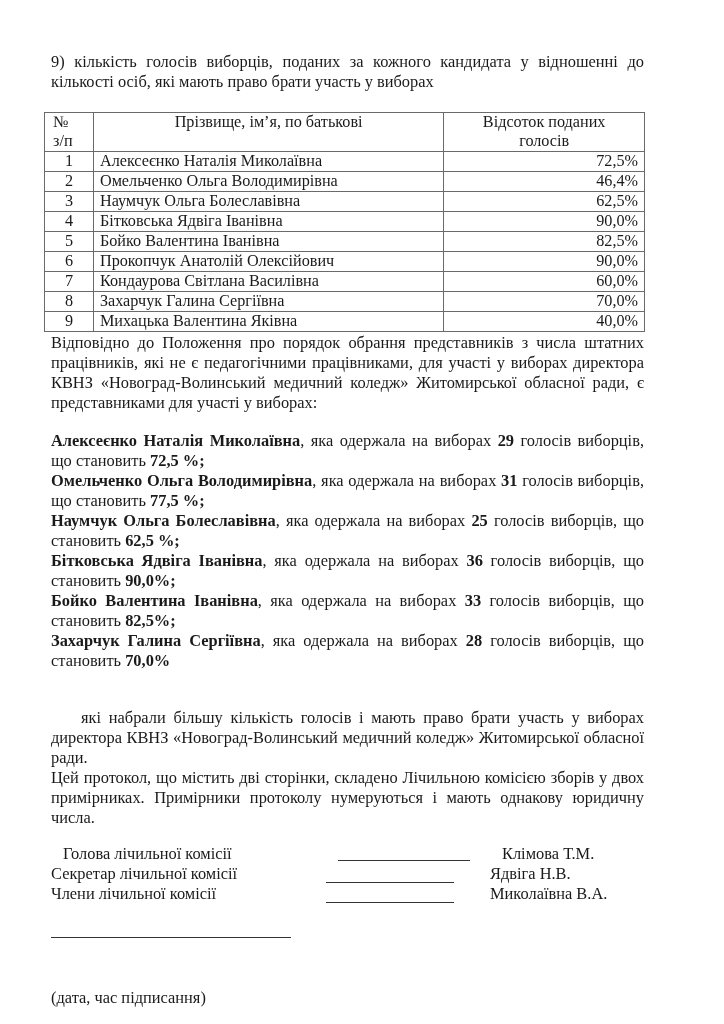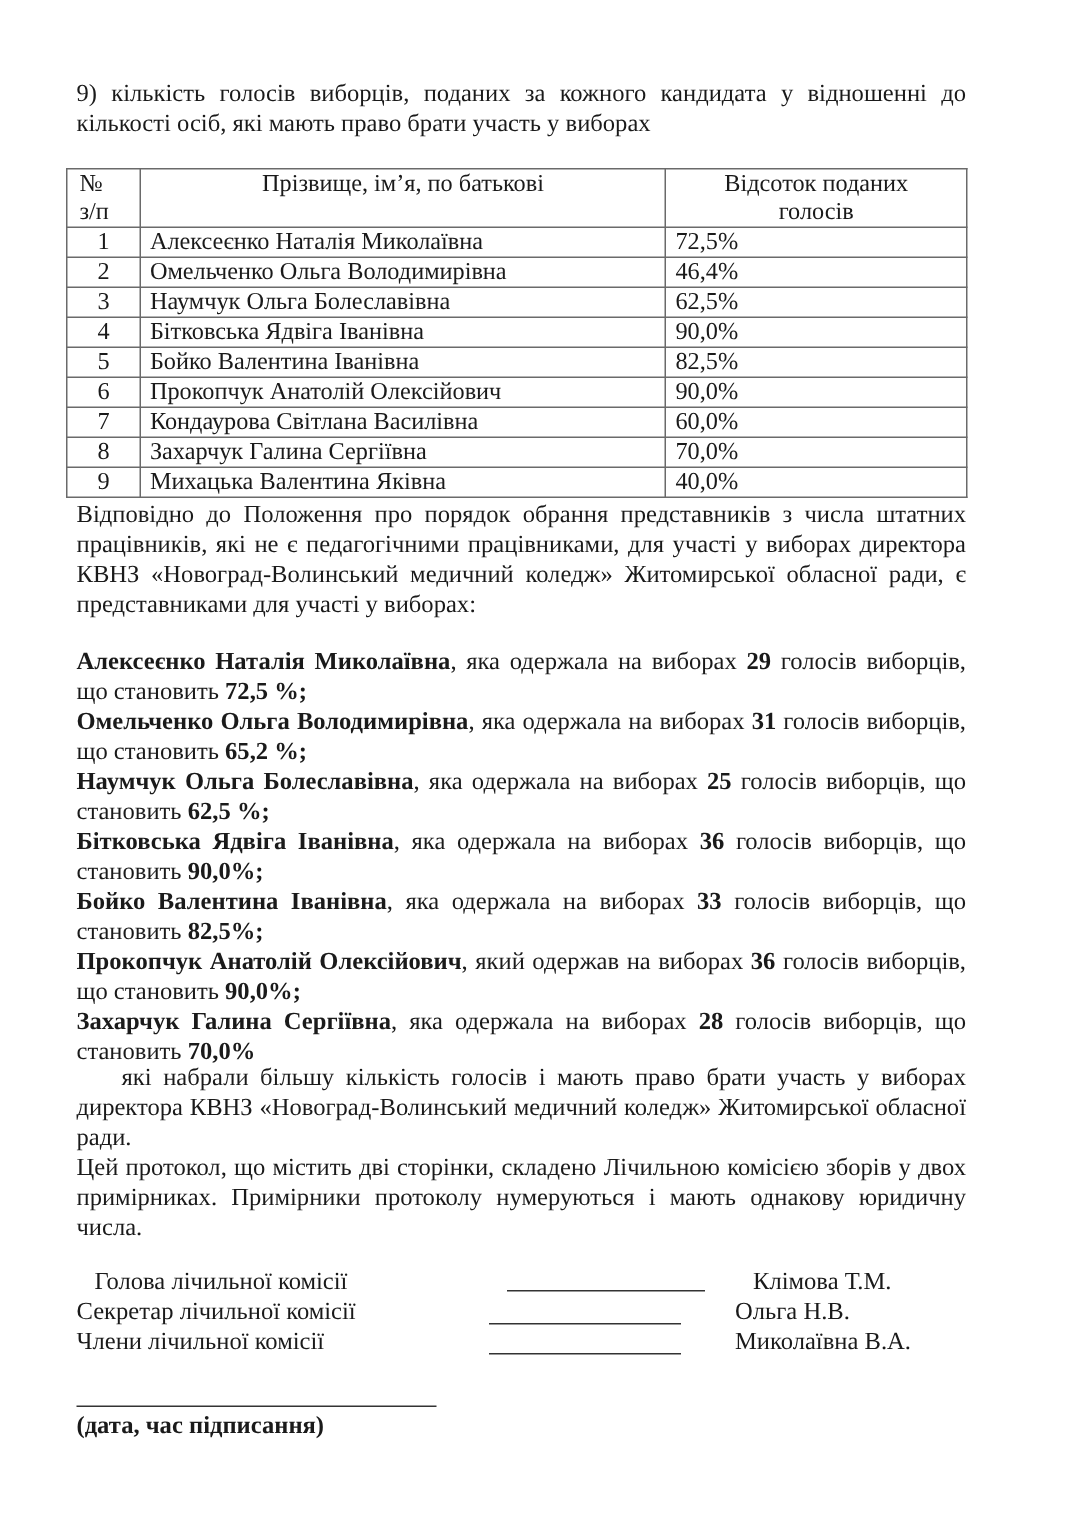--- a/index.html
+++ b/index.html
@@ -7,31 +7,31 @@
          font-family:"Liberation Serif", "DejaVu Serif", serif; color:#1a1a1a; font-size:16.4px; }
   .page { position:absolute; left:0; top:0; width:724px; height:816px; }
   .para { position:absolute; left:51px; width:593px; line-height:20px; text-align:justify; }
   .jl { display:block; text-align:justify; text-align-last:justify; }
   .ll { display:block; text-align:left; }
   table.votes { position:absolute; left:44px; top:112px; width:601px; border-collapse:collapse; font-size:16.2px; }
   table.votes td, table.votes th { border:1px solid #6a6a6a; padding:0 6px; line-height:19px; font-weight:normal; vertical-align:top; }
   table.votes th { text-align:center; }
   table.votes th.num { text-align:left; padding-left:8px; }
   table.votes td.n { text-align:center; width:36px; }
-  table.votes td.pct { text-align:left; width:186px; }
+  table.votes td.pct { text-align:right; width:186px; }
   table.votes col.c1 { width:49px; }
   table.votes col.c2 { width:351px; }
   table.votes col.c3 { width:201px; }
   b { font-weight:bold; }
   .sig { position:absolute; left:51px; width:600px; height:20px; line-height:20px; }
   .sig .role { position:absolute; left:0; }
   .sig .line { position:absolute; left:275px; width:128px; top:16px; border-top:1px solid #333; }
   .sig .name { position:absolute; left:439px; }
   .dateline { position:absolute; left:51px; top:937px; width:240px; border-top:1px solid #333; }
-  .datelabel { position:absolute; left:51px; top:940px; line-height:20px;font-weight:bold; }
+  .datelabel { position:absolute; left:51px; top:988px; line-height:20px; }
 </style>
 </head>
 <body>
 
 <div class="page">
 
   <div class="para" style="top:52px;">
     <span class="jl">9) кількість голосів виборців, поданих за кожного кандидата у відношенні до</span>
     <span class="ll">кількості осіб, які мають право брати участь у виборах</span>
   </div>
@@ -111,37 +111,33 @@
     <span class="ll">представниками для участі у виборах:</span>
   </div>
 
   <div class="para" style="top:431px;">
     <div>
       <span class="jl"><b>Алексеєнко Наталія Миколаївна</b><span>, яка одержала на виборах </span><b>29</b><span> голосів виборців,</span></span>
       <span class="ll"><span>що становить </span><b>72,5 %;</b></span>
     </div>
     <div>
       <span class="jl"><b>Омельченко Ольга Володимирівна</b><span>, яка одержала на виборах </span><b>31</b><span> голосів виборців,</span></span>
-      <span class="ll"><span>що становить </span><b>65,2 %;</b></span>
+      <span class="ll"><span>що становить </span><b>77,5 %;</b></span>
     </div>
     <div>
       <span class="jl"><b>Наумчук Ольга Болеславівна</b><span>, яка одержала на виборах </span><b>25</b><span> голосів виборців, що</span></span>
       <span class="ll"><span>становить </span><b>62,5 %;</b></span>
     </div>
     <div>
       <span class="jl"><b>Бітковська Ядвіга Іванівна</b><span>, яка одержала на виборах </span><b>36</b><span> голосів виборців, що</span></span>
       <span class="ll"><span>становить </span><b>90,0%;</b></span>
     </div>
     <div>
       <span class="jl"><b>Бойко Валентина Іванівна</b><span>, яка одержала на виборах </span><b>33</b><span> голосів виборців, що</span></span>
       <span class="ll"><span>становить </span><b>82,5%;</b></span>
-    </div>
-    <div>
-      <span class="jl"><b>Прокопчук Анатолій Олексійович</b><span>, який одержав на виборах </span><b>36</b><span> голосів виборців,</span></span>
-      <span class="ll"><span>що становить </span><b>90,0%;</b></span>
     </div>
     <div>
       <span class="jl"><b>Захарчук Галина Сергіївна</b><span>, яка одержала на виборах </span><b>28</b><span> голосів виборців, що</span></span>
       <span class="ll"><span>становить </span><b>70,0%</b></span>
     </div>
   </div>
 
   <div class="para" style="top:708px;">
     <span class="jl" style="padding-left:30px;">які набрали більшу кількість голосів і мають право брати участь у виборах</span>
     <span class="jl">директора КВНЗ «Новоград-Волинський медичний коледж» Житомирської обласної</span>
@@ -155,21 +151,21 @@
   </div>
 
   <div class="sig" style="top:844px;margin-left:12px;">
     <span class="role">Голова лічильної комісії</span>
     <span class="line" style="width:132px;"></span>
     <span class="name">Клімова Т.М.</span>
   </div>
   <div class="sig" style="top:864px;">
     <span class="role">Секретар лічильної комісії</span>
     <span class="line" style="top:18px;"></span>
-    <span class="name">Ольга Н.В.</span>
+    <span class="name">Ядвіга Н.В.</span>
   </div>
   <div class="sig" style="top:884px;">
     <span class="role">Члени лічильної комісії</span>
     <span class="line" style="top:18px;"></span>
     <span class="name">Миколаївна В.А.</span>
   </div>
 
   <div class="dateline"></div>
   <div class="datelabel">(дата, час підписання)</div>
 

